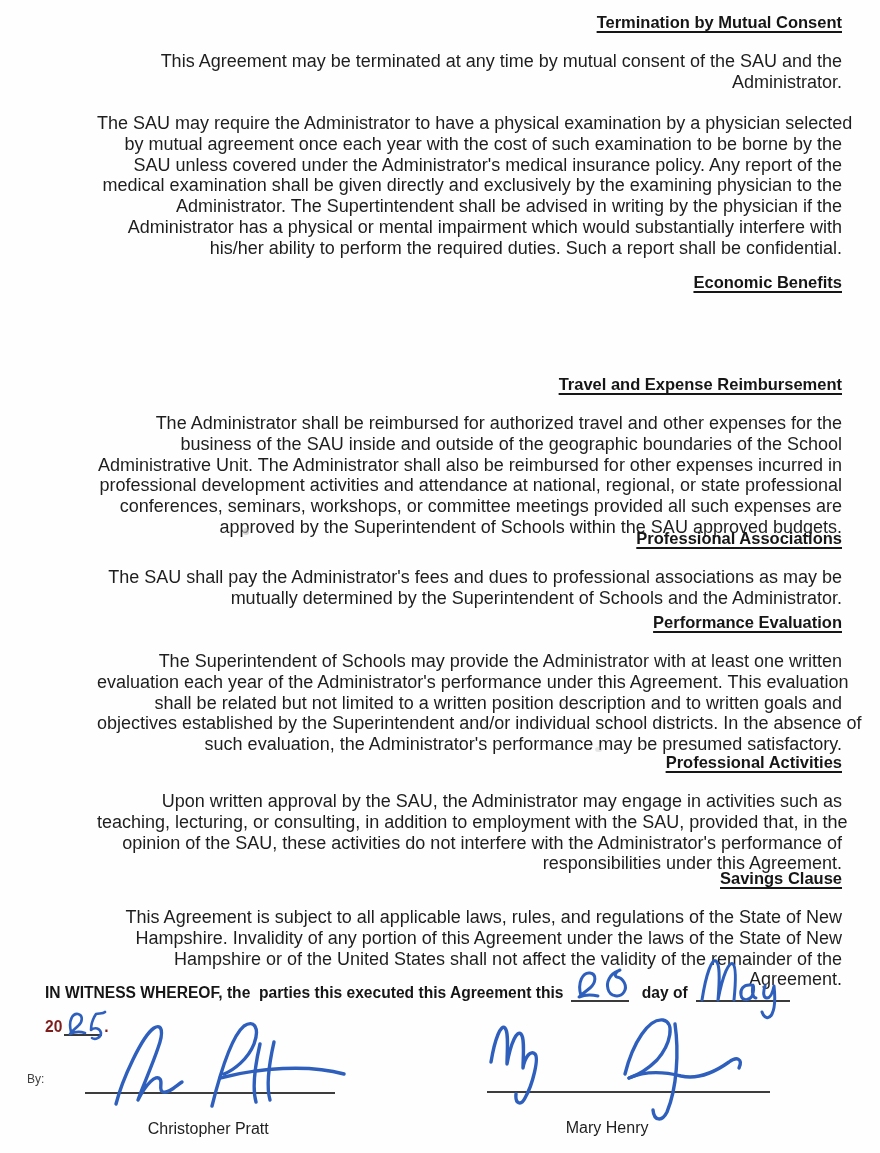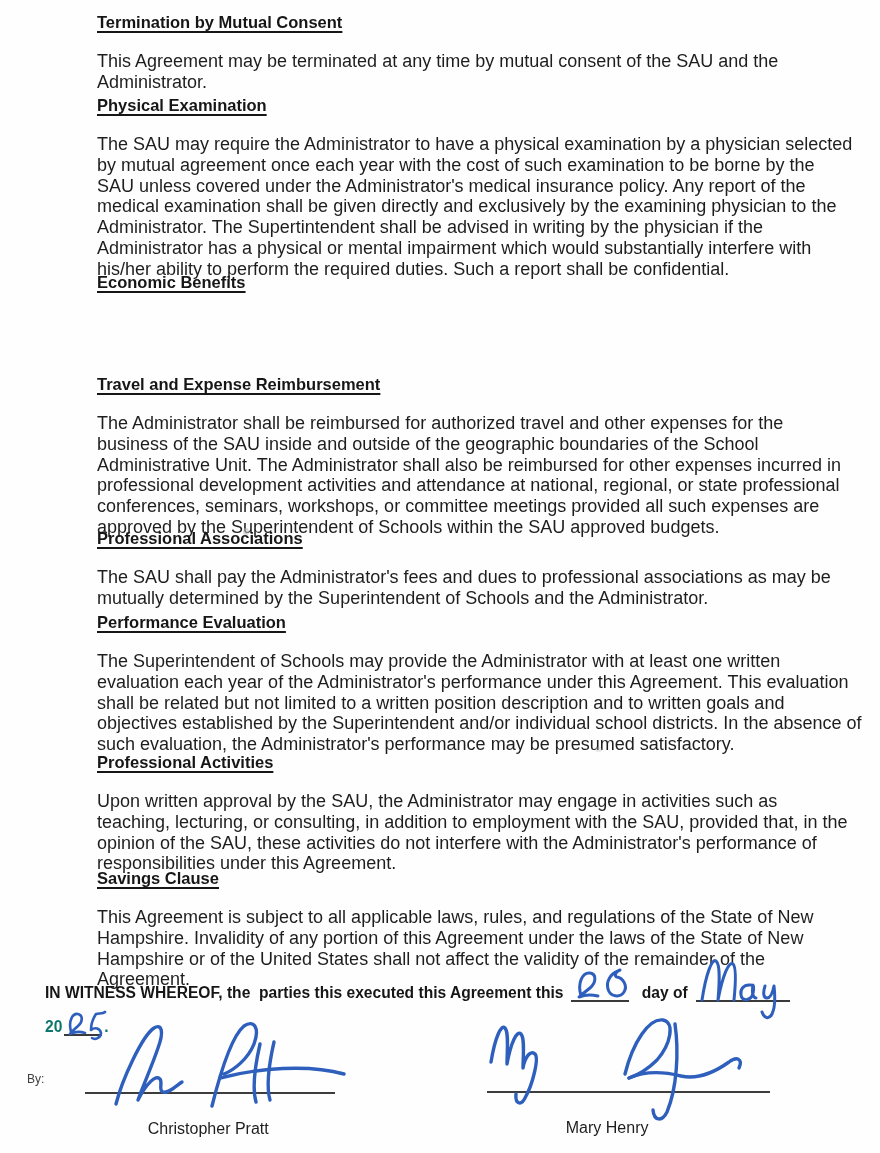--- a/index.html
+++ b/index.html
@@ -3,20 +3,21 @@
 <meta charset="utf-8">
 <style>
   html,body{margin:0;padding:0;background:#ffffff;}
   .page{
     position:relative;
     width:880px;height:1153px;
     background:#fefefe;
     font-family:"Liberation Sans","DejaVu Sans",sans-serif;
     color:#1b1b1b;
     overflow:hidden;
+    text-align:right;
   }
   .section{position:absolute;left:97px;width:745px;}
   .section h2{
     margin:0;padding:0;
     font-size:16.5px;font-weight:bold;
     text-decoration:underline;
     text-decoration-thickness:2px;
     text-underline-offset:3px;
     line-height:21px;
     color:#161616;
@@ -28,21 +29,21 @@
     color:#1e1e1e;
   }
   .witness{
     position:absolute;left:45px;top:982px;
     font-size:15.6px;font-weight:bold;color:#161616;
     white-space:pre;
     display:flex;align-items:flex-end;
   }
   .witness-year{
     position:absolute;left:45px;top:1018px;
-    font-size:15.6px;font-weight:bold;color:#0f766e;
+    font-size:15.6px;font-weight:bold;color:#7f1d1d;
     display:flex;align-items:flex-end;white-space:pre;
   }
   .hw-slot{
     position:relative;display:inline-block;
     border-bottom:2px solid #3a3a3a;
     margin:0 8px;
   }
   .hw-slot svg{position:absolute;overflow:visible;}
   .hw-day{width:58px;height:18px;}
   .hw-day svg{left:2px;bottom:-5px;}
@@ -71,21 +72,20 @@
 
 <div class="page">
 
   <div class="section" style="top:12px">
     <h2>Termination by Mutual Consent</h2>
     <p>This Agreement may be terminated at any time by mutual consent of the SAU and the
 Administrator.</p>
   </div>
 
   <div class="section" style="top:95px">
-    <h2>Physical Examination</h2>
     <p>The SAU may require the Administrator to have a physical examination by a physician selected
 by mutual agreement once each year with the cost of such examination to be borne by the
 SAU unless covered under the Administrator's medical insurance policy. Any report of the
 medical examination shall be given directly and exclusively by the examining physician to the
 Administrator. The Supertintendent shall be advised in writing by the physician if the
 Administrator has a physical or mental impairment which would substantially interfere with
 his/her ability to perform the required duties. Such a report shall be confidential.</p>
   </div>
 
   <div class="section" style="top:272px">

